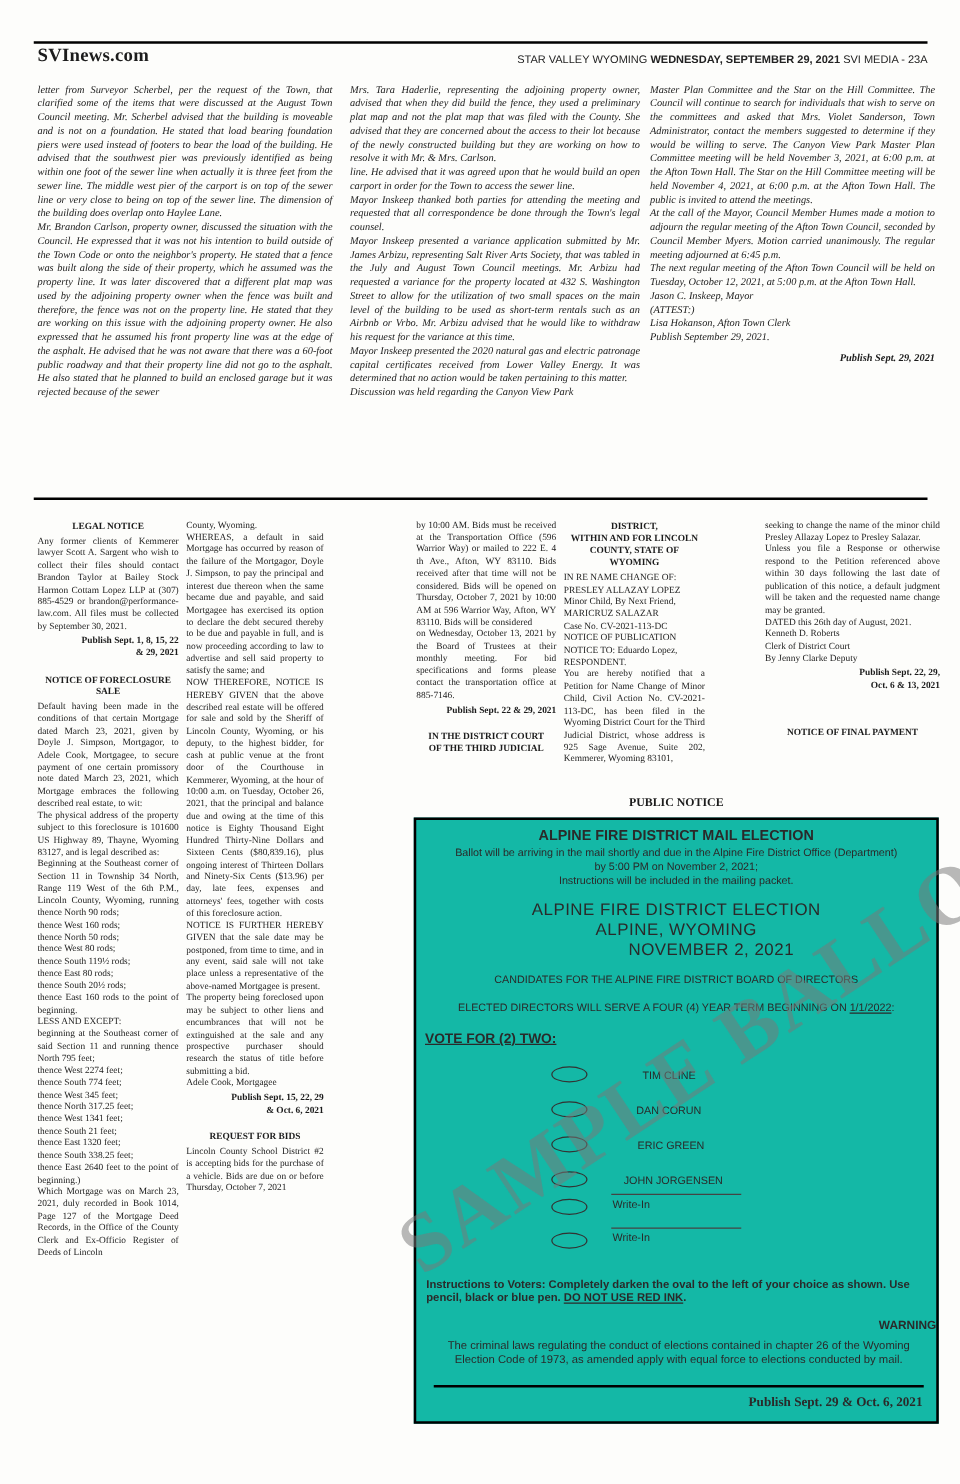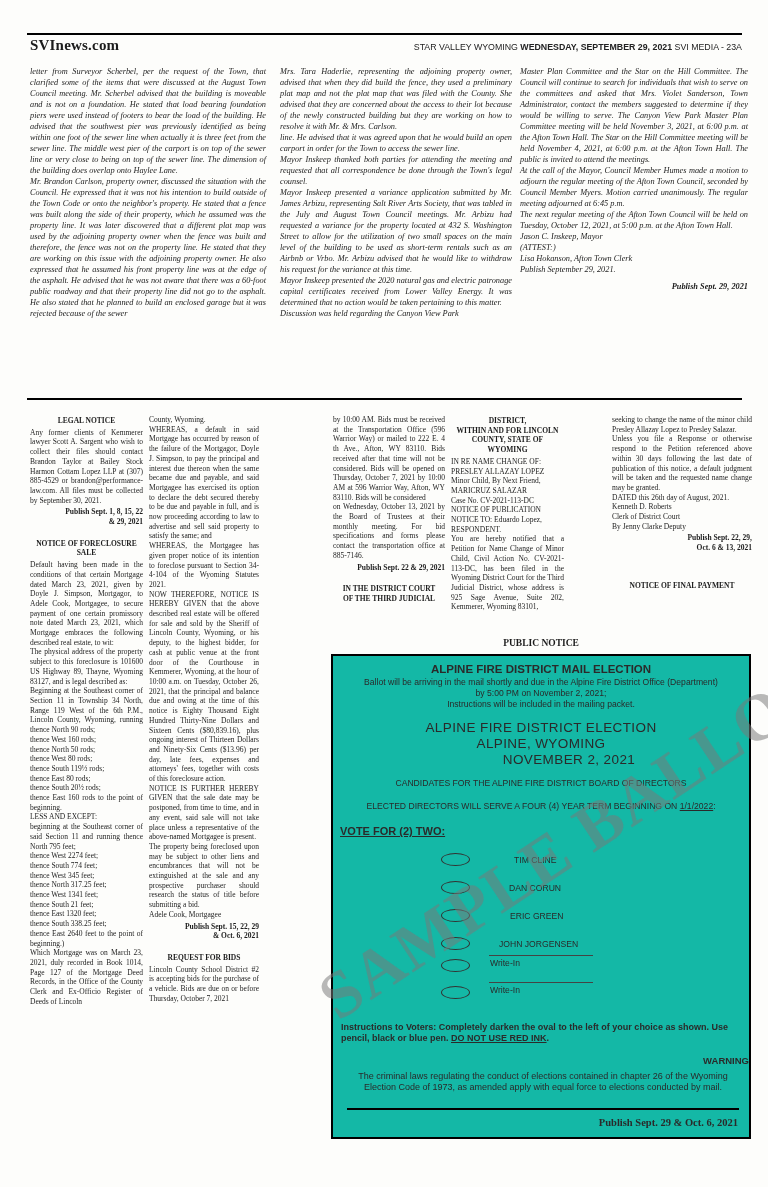--- a/index.html
+++ b/index.html
@@ -119,21 +119,20 @@
 thence South 21 feet;
 thence East 1320 feet;
 thence South 338.25 feet;
 thence East 2640 feet to the point of beginning.)</p>
   <p>Which Mortgage was on March 23, 2021, duly recorded in Book 1014, Page 127 of the Mortgage Deed Records, in the Office of the County Clerk and Ex-Officio Register of Deeds of Lincoln</p>
 </div>
 
 <div class="abs legal" id="lcol2">
   <p>County, Wyoming.</p>
   <p>WHEREAS, a default in said Mortgage has occurred by reason of the failure of the Mortgagor, Doyle J. Simpson, to pay the principal and interest due thereon when the same became due and payable, and said Mortgagee has exercised its option to declare the debt secured thereby to be due and payable in full, and is now proceeding according to law to advertise and sell said property to satisfy the same; and</p>
-  <p>WHEREAS, the Mortgagee has given proper notice of its intention to foreclose pursuant to Section 34-4-104 of the Wyoming Statutes 2021.</p>
   <p>NOW THEREFORE, NOTICE IS HEREBY GIVEN that the above described real estate will be offered for sale and sold by the Sheriff of Lincoln County, Wyoming, or his deputy, to the highest bidder, for cash at public venue at the front door of the Courthouse in Kemmerer, Wyoming, at the hour of 10:00 a.m. on Tuesday, October 26, 2021, that the principal and balance due and owing at the time of this notice is Eighty Thousand Eight Hundred Thirty-Nine Dollars and Sixteen Cents ($80,839.16), plus ongoing interest of Thirteen Dollars and Ninety-Six Cents ($13.96) per day, late fees, expenses and attorneys' fees, together with costs of this foreclosure action.</p>
   <p>NOTICE IS FURTHER HEREBY GIVEN that the sale date may be postponed, from time to time, and in any event, said sale will not take place unless a representative of the above-named Mortgagee is present.</p>
   <p>The property being foreclosed upon may be subject to other liens and encumbrances that will not be extinguished at the sale and any prospective purchaser should research the status of title before submitting a bid.</p>
   <p>Adele Cook, Mortgagee</p>
   <p class="lg-pub">Publish Sept. 15, 22, 29
 &amp; Oct. 6, 2021</p>
   <p class="lg-head gap">REQUEST FOR BIDS</p>
   <p>Lincoln County School District #2 is accepting bids for the purchase of a vehicle. Bids are due on or before Thursday, October 7, 2021</p>
 </div>
 

